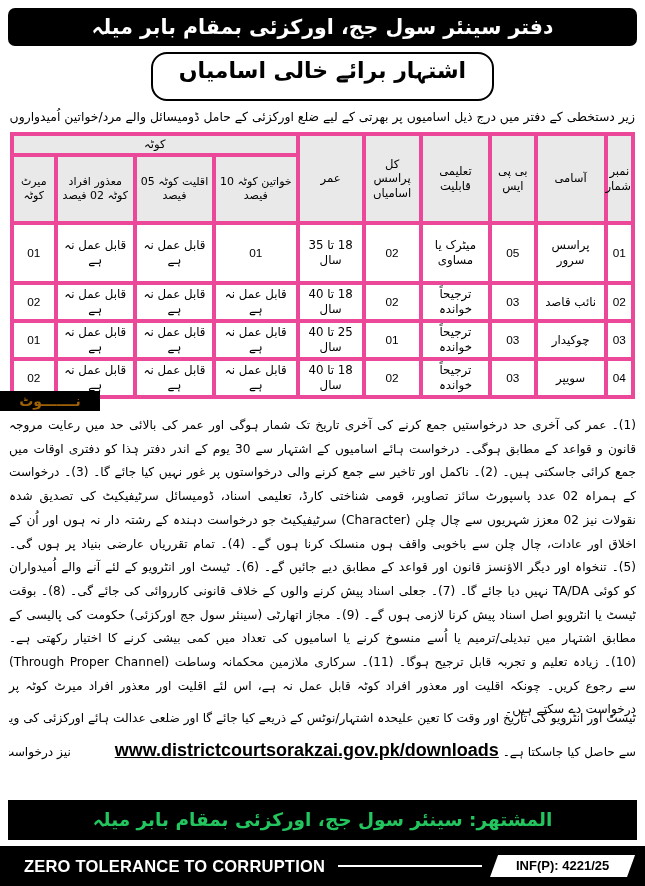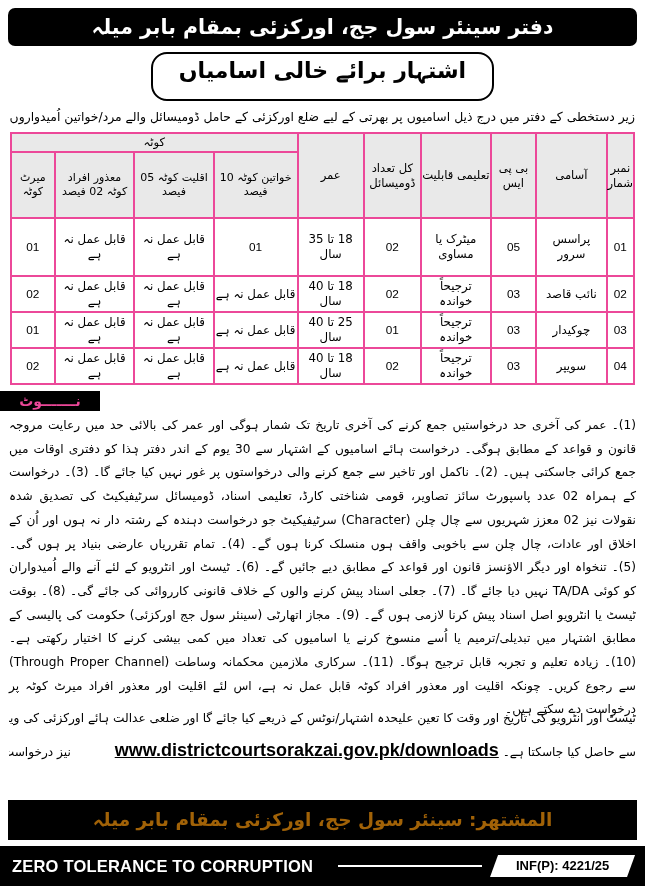--- a/index.html
+++ b/index.html
@@ -95,21 +95,21 @@
     right: 10px;
   }
   table.vac {
     width: 100%;
     border-collapse: collapse;
     direction: rtl;
     table-layout: fixed;
     font-size: 12px;
   }
   table.vac th, table.vac td {
-    border: 2px solid #ec4899;
+    border: 4px solid #ec4899;
     text-align: center;
     vertical-align: middle;
     padding: 2px 1px;
     line-height: 1.25;
   }
   table.vac thead th {
     background: #e9e9e9;
     font-weight: 400;
     font-size: 11px;
   }
@@ -147,21 +147,21 @@
     top: 391px;
     left: 0px;
     width: 100px;
     height: 20px;
     background: #000;
     display: flex;
     align-items: center;
     justify-content: center;
   }
   .note-tab .t {
-    color: #ec4899;
+    color: #a16207;
     font-size: 14px;
     font-weight: 700;
     direction: rtl;
     letter-spacing: 1px;
     line-height: 1;
   }
 
   
   .notes {
     position: absolute;
@@ -204,21 +204,21 @@
     top: 800px;
     left: 8px;
     right: 8px;
     height: 40px;
     background: #000;
     display: flex;
     align-items: center;
     justify-content: center;
   }
   .adv-bar .t {
-    color: #a16207;
+    color: #22c55e;
     font-size: 18.5px;
     font-weight: 700;
     direction: rtl;
     white-space: nowrap;
     line-height: 1;
   }
 
   
   .bottom-strip {
     position: absolute;
@@ -254,21 +254,21 @@
   }
   .zero-tol {
     flex: 1 1 auto;
     text-align: left;
     color: #ffffff;
     font-family: "Liberation Sans", sans-serif;
     font-size: 16.5px;
     font-weight: 700;
     letter-spacing: 0.2px;
     direction: ltr;
-    padding-left: 12px;
+    padding-left: 24px;
     white-space: nowrap;
   }
 </style>
 </head>
 <body>
 
 <div class="page">
 
   <div class="header-bar">
     <div class="title">دفتر سینئر سول جج، اورکزئی بمقام بابر میلہ</div>
@@ -295,21 +295,21 @@
           <col class="c-minor">
         <col class="c-disab">
           <col class="c-merit">
       </colgroup>
       <thead>
         <tr>
           <th class="quota-group" rowspan="2">نمبر شمار</th>
           <th class="quota-group" rowspan="2">آسامی</th>
           <th class="quota-group" rowspan="2">بی پی ایس</th>
           <th class="quota-group" rowspan="2">تعلیمی قابلیت</th>
-          <th class="quota-group" rowspan="2">کل تعداد ڈومیسائل</th>
+          <th class="quota-group" rowspan="2">کل پراسس اسامیاں</th>
           <th class="quota-group" rowspan="2">عمر</th>
           <th class="quota-group" colspan="4">کوٹہ</th>
         </tr>
         <tr>
           <th class="hcell">خواتین کوٹہ 10 فیصد</th>
           <th class="hcell">اقلیت کوٹہ 05 فیصد</th>
           <th class="hcell">معذور افراد کوٹہ 02 فیصد</th>
           <th class="hcell">میرٹ کوٹہ</th>
         </tr>
       </thead>

